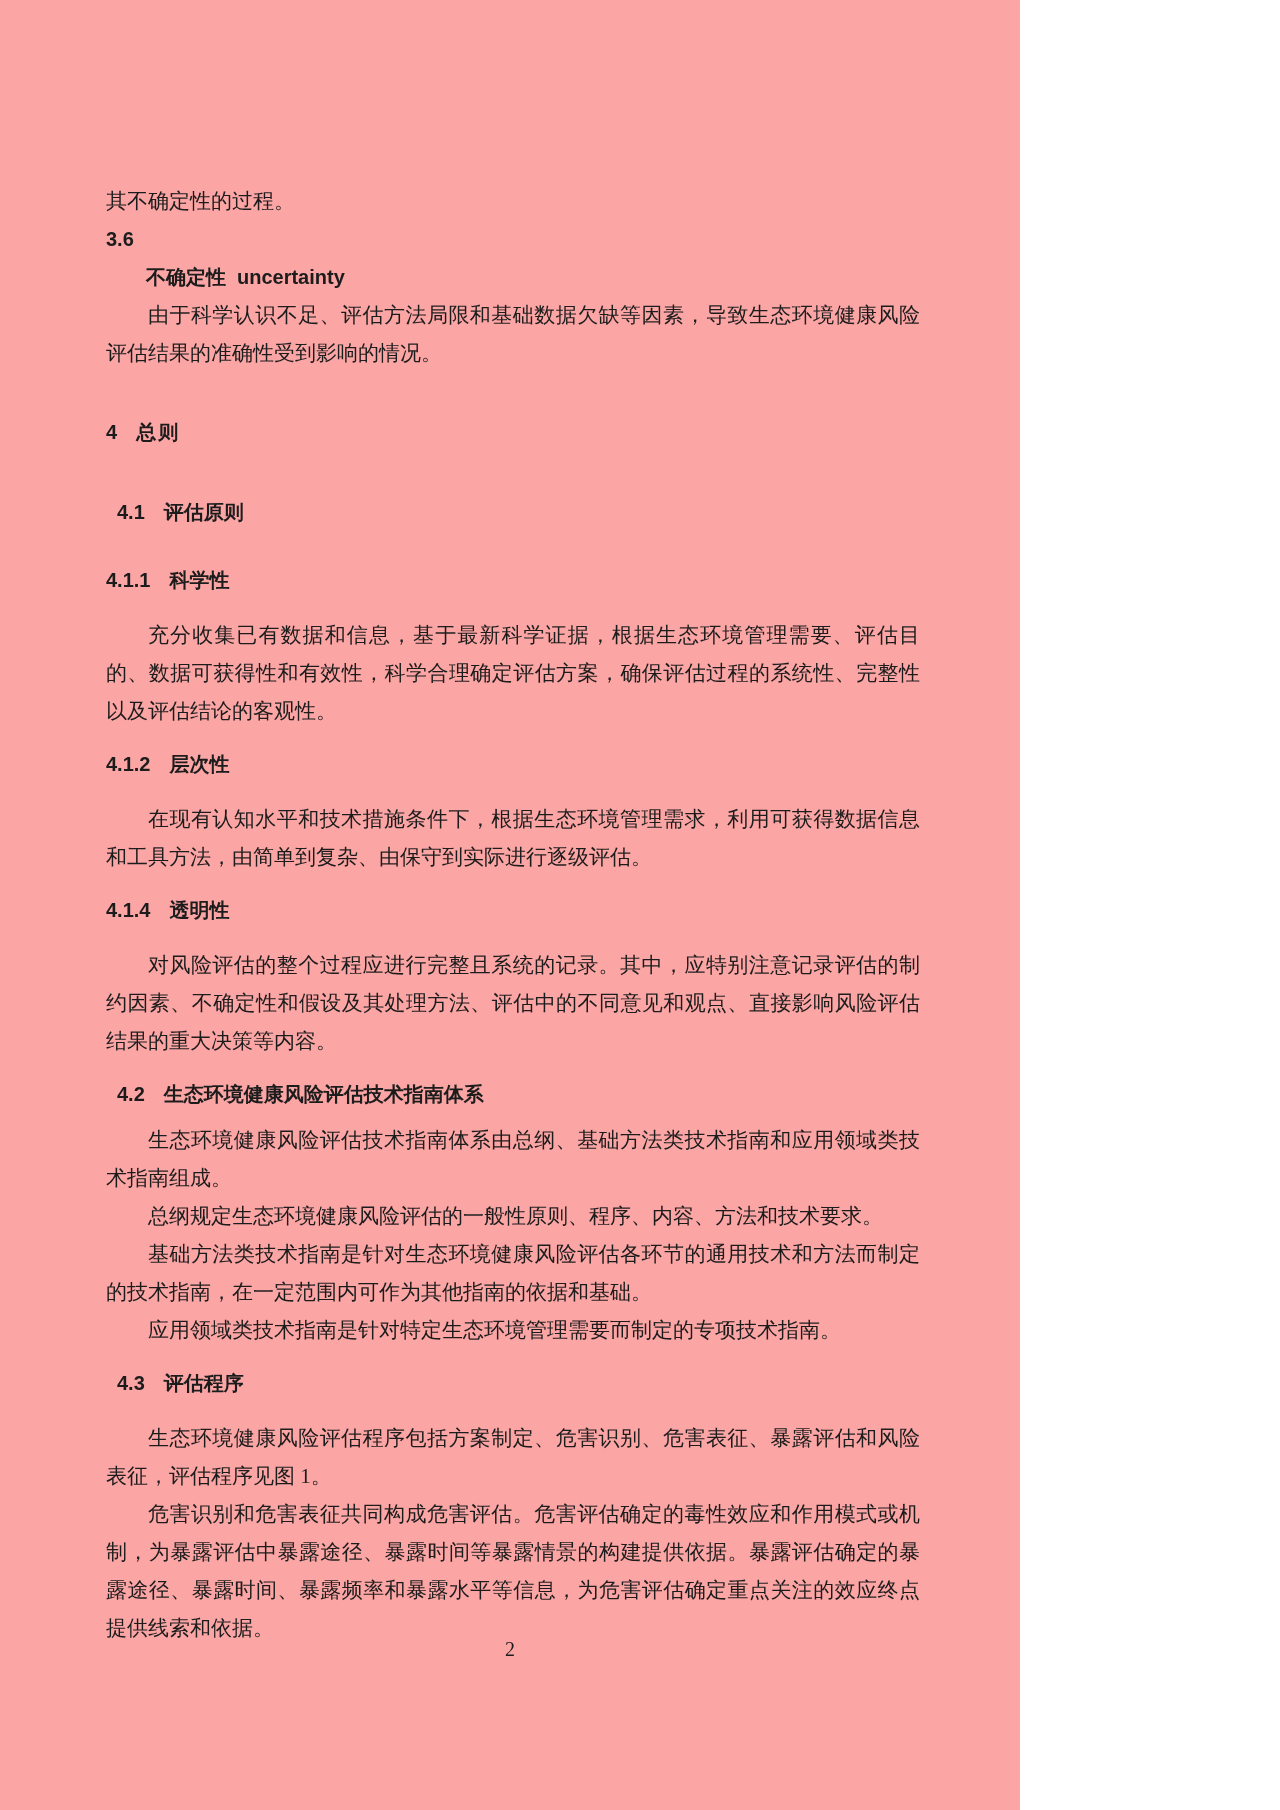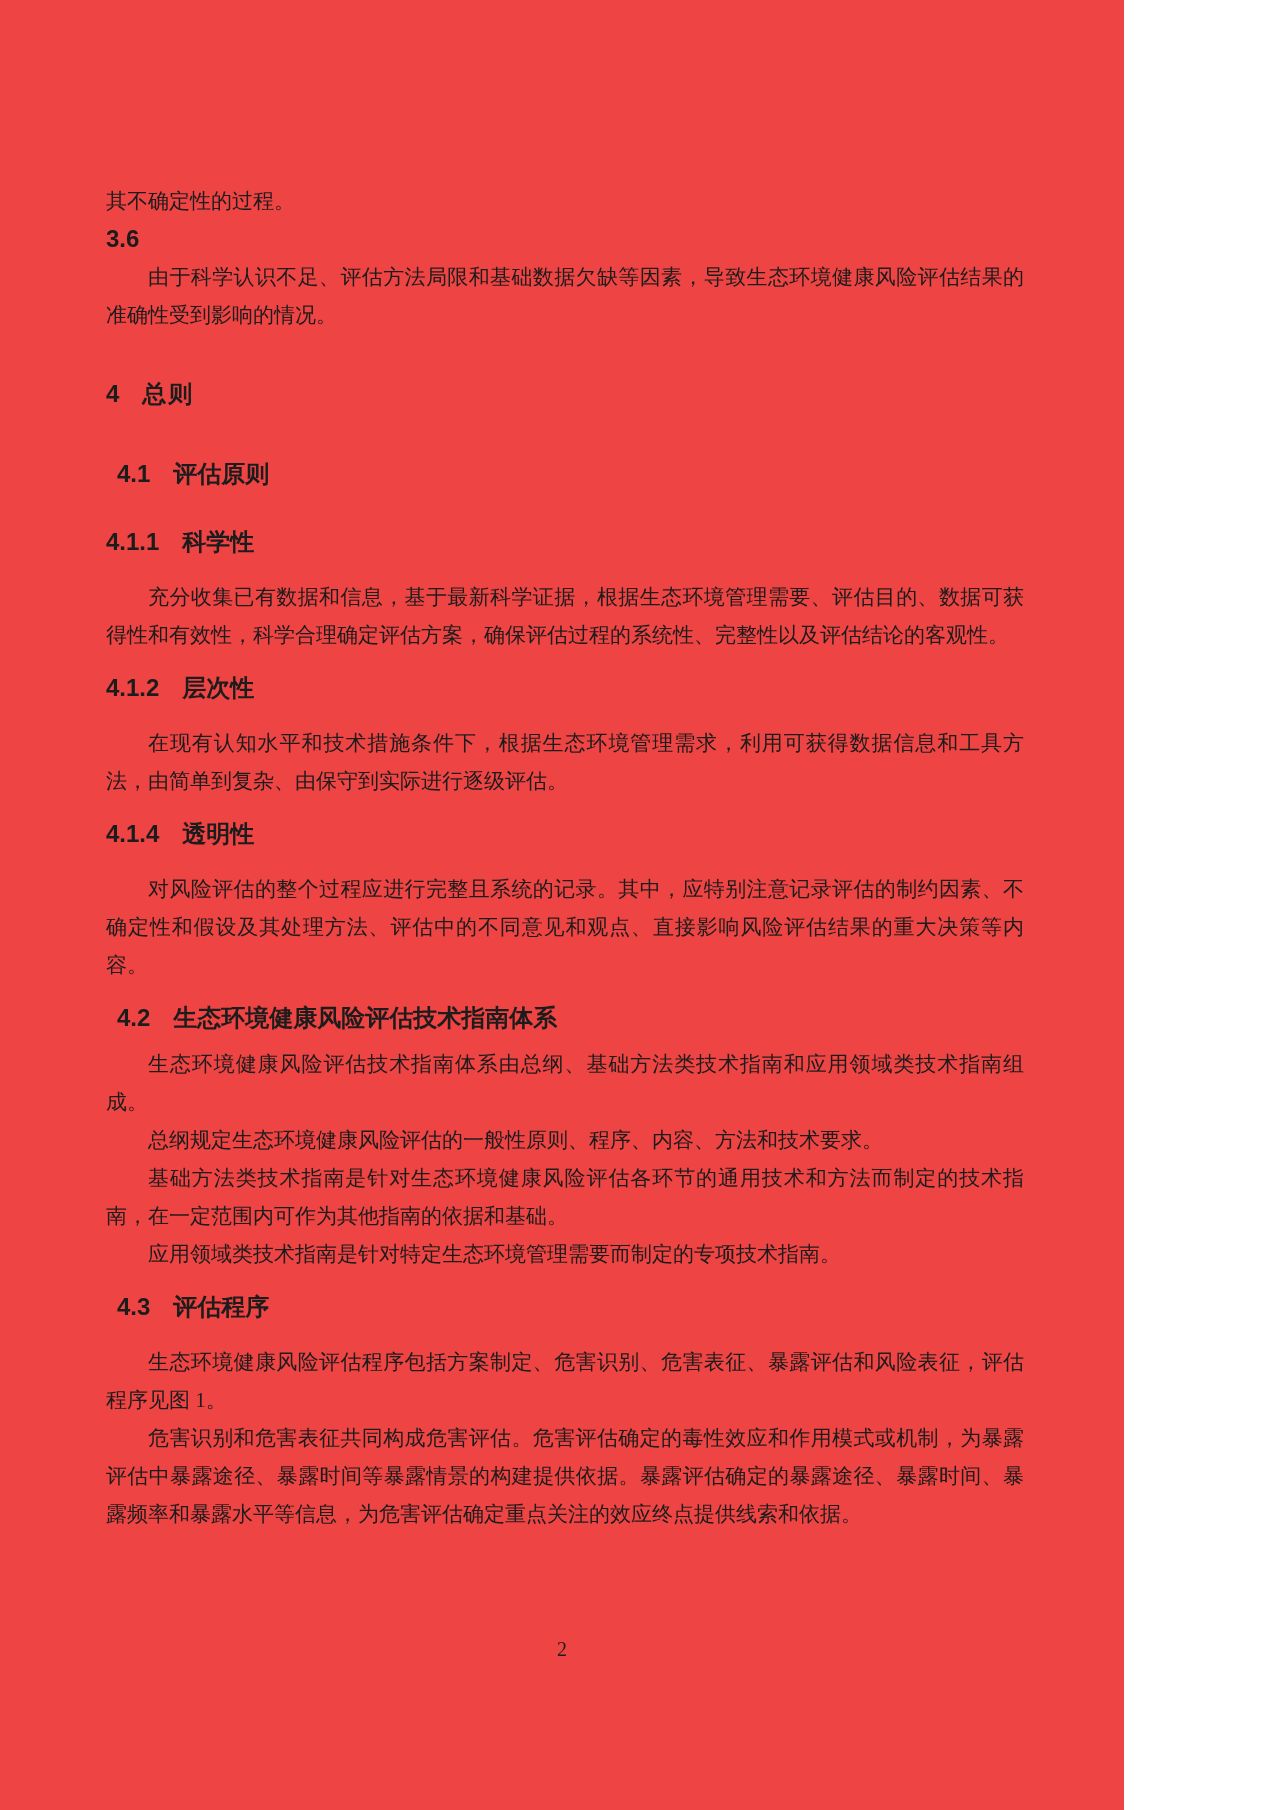--- a/index.html
+++ b/index.html
@@ -4,39 +4,39 @@
 <style>
   html, body { margin: 0; padding: 0; }
   body {
     width: 1280px; height: 1810px;
     background: #ffffff;
     color: #1c1c1c;
     font-family: "Liberation Serif", "DejaVu Serif", serif;
   }
   .page {
     position: relative;
-    width: 1124px; height: 1810px;
-    background: #ef4444;
+    width: 1020px; height: 1810px;
+    background: #fca5a5;
     overflow: hidden;
     box-sizing: border-box;
   }
   .content {
     position: absolute;
     top: 0; left: 106px; right: 100px;
     padding-top: 182px;
     font-size: 21px;
     line-height: 38px;
     text-align: justify;
   }
   p.body { margin: 0; }
   p.indent { text-indent: 2em; }
   .hd {
     font-family: "Liberation Sans", "DejaVu Sans", sans-serif;
     font-weight: 700;
-    font-size: 24px;
+    font-size: 20px;
     line-height: 38px;
     text-align: left;
   }
   .hd .num { display: inline-block; margin-right: 0.95em; }
   .clause-num { margin: 0; }
   .term-hd { margin: 0; padding-left: 2em; }
   .term-hd .zh { margin-right: 0.55em; }
   .h1 { margin: 41px 0 42px; letter-spacing: 2px; }
   .h1 .num { letter-spacing: 0; }
   .h2 { margin: 15px 11px 8px; }
@@ -55,20 +55,23 @@
 </head>
 <body>
 
 <div class="page">
   <main class="content">
 
     <p class="body">其不确定性的过程。</p>
 
     <div class="hd clause-num">3.6</div>
 
+    <div class="hd term-hd">
+      <span class="zh">不确定性</span><span class="en">uncertainty</span>
+    </div>
 
     <p class="body indent">由于科学认识不足、评估方法局限和基础数据欠缺等因素，导致生态环境健康风险评估结果的准确性受到影响的情况。</p>
 
     <div class="hd h1">
       <span class="num">4</span><span>总则</span>
     </div>
 
     <div class="hd h2 mb-lg">
       <span class="num">4.1</span><span>评估原则</span>
     </div>

